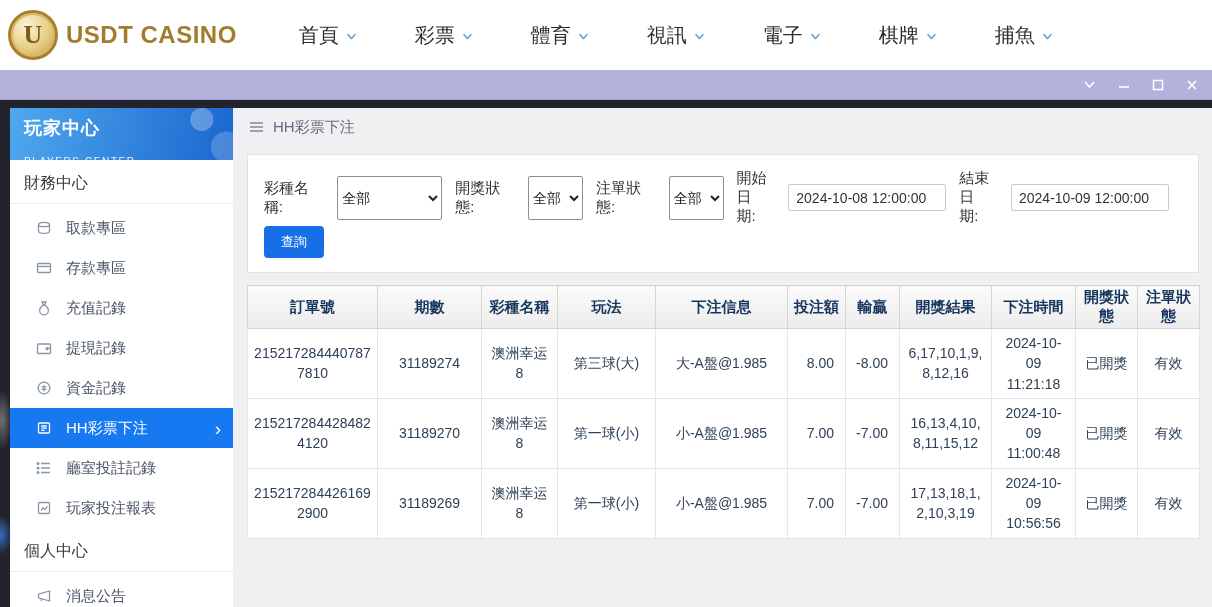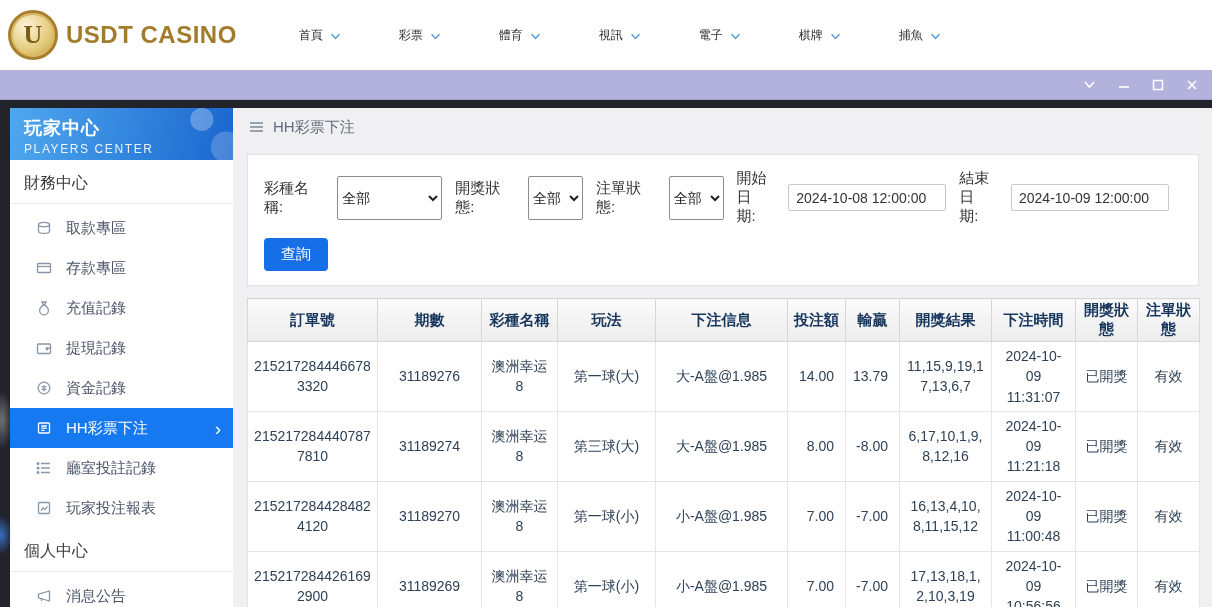--- a/index.html
+++ b/index.html
@@ -9,21 +9,21 @@
   
   .site-header { height:70px; background:#fff; display:flex; align-items:center; }
   .logo { display:flex; align-items:center; gap:8px; margin-left:8px; cursor:pointer; }
   .logo-mark { width:50px; height:50px; border-radius:50%;
     background:radial-gradient(circle at 35% 30%, #fdf3d8, #e2c878 60%, #b8913c);
     border:3px solid #a97f2e; display:flex; align-items:center; justify-content:center;
     box-shadow:inset 0 0 0 2px #d9b968; }
   .logo-u { font-family:"Liberation Serif","DejaVu Serif",serif; font-size:26px; font-weight:bold; color:#7c5b14; }
   .logo-text { font-size:24px; font-weight:bold; color:#a07c2c; letter-spacing:.5px; }
   .top-nav { display:flex; margin-left:62px; gap:58px; }
-  .nav-item { display:flex; align-items:center; gap:7px; font-size:12px; color:#2d2d2d; cursor:pointer; }
+  .nav-item { display:flex; align-items:center; gap:7px; font-size:20px; color:#2d2d2d; cursor:pointer; }
   .nav-chev { margin-top:2px; }
 
   
   .titlebar { height:30px; background:#b2b2dd; border-bottom:1px solid #a2a2cf;
     display:flex; align-items:center; justify-content:flex-end; padding-right:14px; }
   .win-controls { display:flex; align-items:center; gap:22px; }
   .win-btn { cursor:pointer; display:flex; align-items:center; }
 
   
   .window-body { position:relative; height:507px; background:#23232c; padding:8px 0 12px 10px; }
@@ -35,21 +35,21 @@
   .inner { display:flex; width:1202px; height:499px; }
 
   
   .sidebar { width:223px; background:#fff; height:100%; overflow:hidden; flex:none; }
   .player-header { height:52px; color:#fff; padding:8px 0 0 14px;
     background:
       radial-gradient(circle at 86% 22%, rgba(255,255,255,.28) 0 11px, transparent 12px),
       radial-gradient(circle at 97% 75%, rgba(255,255,255,.20) 0 15px, transparent 16px),
       linear-gradient(100deg,#4fa8ee,#1a66cf); }
   .ph-title { font-size:18px; font-weight:bold; letter-spacing:1px; }
-  .ph-sub { font-size:12px; letter-spacing:1.6px; color:rgba(255,255,255,.9); margin-top:2px; }
+  .ph-sub { font-size:10px; letter-spacing:1.6px; color:rgba(255,255,255,.9); margin-top:16px; }
   .side-section { font-size:16px; color:#3a3a3a; padding:13px 14px 9px;
     border-bottom:1px solid #ececec; margin-bottom:4px; }
   .side-item { height:40px; display:flex; align-items:center; gap:14px; padding-left:26px;
     font-size:15px; color:#4a5568; position:relative; cursor:pointer; }
   .side-item svg { stroke:#8896a8; fill:none; stroke-width:1.3; flex:none; }
   .side-item.active { background:#1779f2; color:#fff; }
   .side-item.active svg { stroke:#fff; }
   .side-arrow { position:absolute; right:12px; font-size:19px; line-height:1; }
 
   
@@ -57,22 +57,22 @@
   .breadcrumb { height:38px; display:flex; align-items:center; gap:9px; padding:0 16px;
     color:#5f6b7a; font-size:15px; }
   .filter-card { margin:8px 13px 0 14px; background:#fff; border:1px solid #e0e0e6; padding:14px 16px; }
   .filter-row { display:flex; align-items:center; font-size:15px; color:#333; }
   .filter-group { display:flex; align-items:center; gap:18px; margin-right:13px; }
   .sel { height:44px; border:1px solid #8d8d8d; border-radius:2px; background:#fff;
     font-size:14px; color:#222; width:64px; font-family:inherit; }
   .sel-wide { width:122px; }
   .date-input { height:27px; width:158px; border:1px solid #c9c9c9; border-radius:2px;
     font-size:14px; color:#333; padding:0 7px; font-family:inherit; }
-  .search-btn { margin-top:12px; background:#176fe8; color:#fff; border:none; border-radius:4px;
-    padding:7px 17px; font-size:15px; cursor:pointer; font-family:inherit; }
+  .search-btn { background:#176fe8; color:#fff; border:none; border-radius:4px;
+    padding:7px 17px; font-size:13px; cursor:pointer; font-family:inherit; }
 
   
   .bet-table { margin:12px 13px 0 14px; width:952px; border-collapse:collapse; table-layout:fixed;
     background:#fff; }
   .bet-table th { background:linear-gradient(#fbfbfb,#ececec); border:1px solid #d6d6d6;
     color:#17365d; font-size:15px; font-weight:bold; height:39px; padding:2px; }
   .bet-table td { border:1px solid #e5e5e5; color:#2f4156; font-size:14px; text-align:center;
     height:56px; padding:4px 6px; line-height:1.45; }
   td.c0, td.c7 { word-break:break-all; }
   td.c5, td.c6 { text-align:right; padding-right:11px; }
@@ -306,33 +306,20 @@
               <th>下注信息</th>
               <th>投注額</th>
               <th>輸贏</th>
               <th>開獎結果</th>
               <th>下注時間</th>
               <th>開獎狀態</th>
               <th>注單狀態</th>
             </tr>
           </thead>
         <tbody>
-            <tr>
-              <td class="c0">2152172844466783320</td>
-              <td class="c1">31189276</td>
-              <td class="c2">澳洲幸运8</td>
-              <td class="c3">第一球(大)</td>
-              <td class="c4">大-A盤@1.985</td>
-              <td class="c5">14.00</td>
-              <td class="c6">13.79</td>
-              <td class="c7">11,15,9,19,17,13,6,7</td>
-              <td class="c8">2024-10-09 11:31:07</td>
-              <td class="c9">已開獎</td>
-              <td class="c10">有效</td>
-            </tr>
             <tr>
               <td class="c0">2152172844407877810</td>
               <td class="c1">31189274</td>
               <td class="c2">澳洲幸运8</td>
               <td class="c3">第三球(大)</td>
               <td class="c4">大-A盤@1.985</td>
               <td class="c5">8.00</td>
               <td class="c6">-8.00</td>
               <td class="c7">6,17,10,1,9,8,12,16</td>
               <td class="c8">2024-10-09 11:21:18</td>

